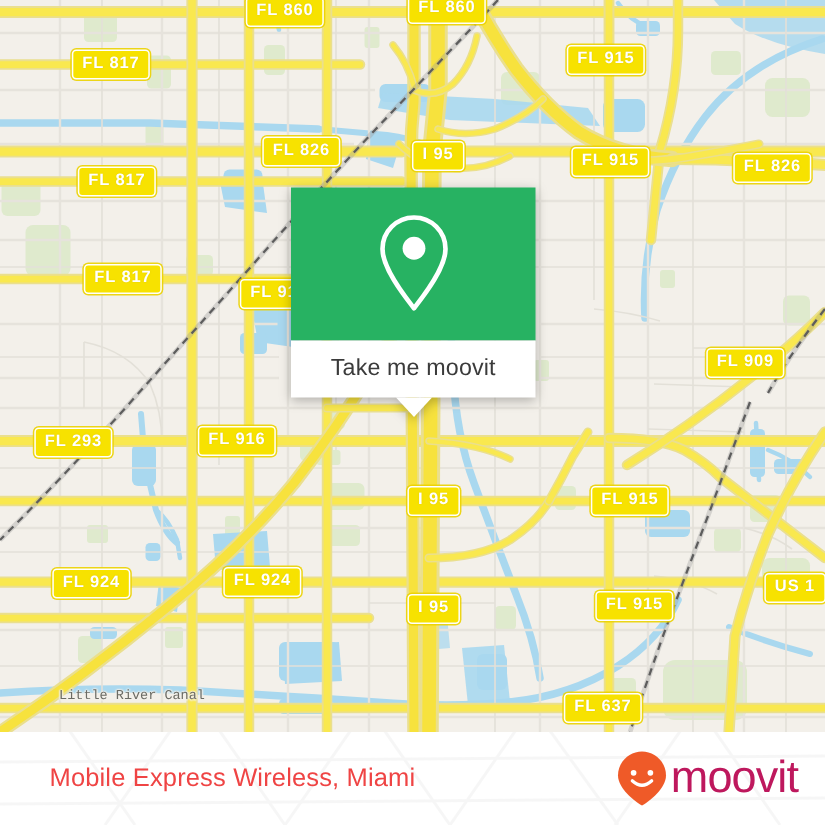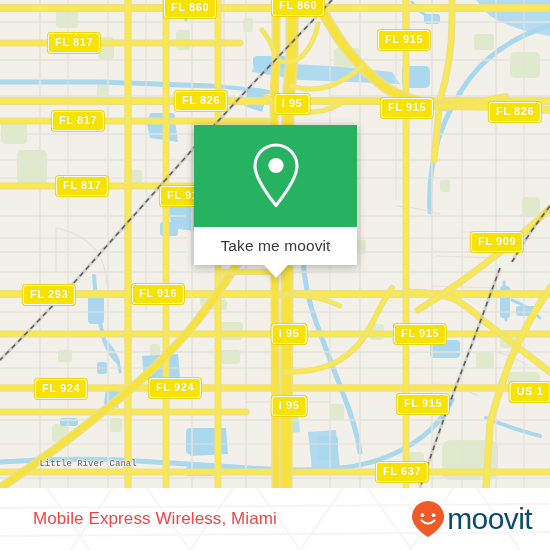--- a/index.html
+++ b/index.html
@@ -143,21 +143,21 @@
     top: 50%;
     transform: translateY(-50%);
     display: flex;
     align-items: center;
     gap: 2px;
   }
   #brand-word {
     font-family: "Liberation Sans", sans-serif;
     font-size: 30px;
     font-weight: 500;
-    color: #0c4a6e;
+    color: #be185d;
     letter-spacing: -.6px;
     line-height: 1;
   }
 </style>
 </head>
 <body>
 
 <div id="app">
 
   <div id="map">

